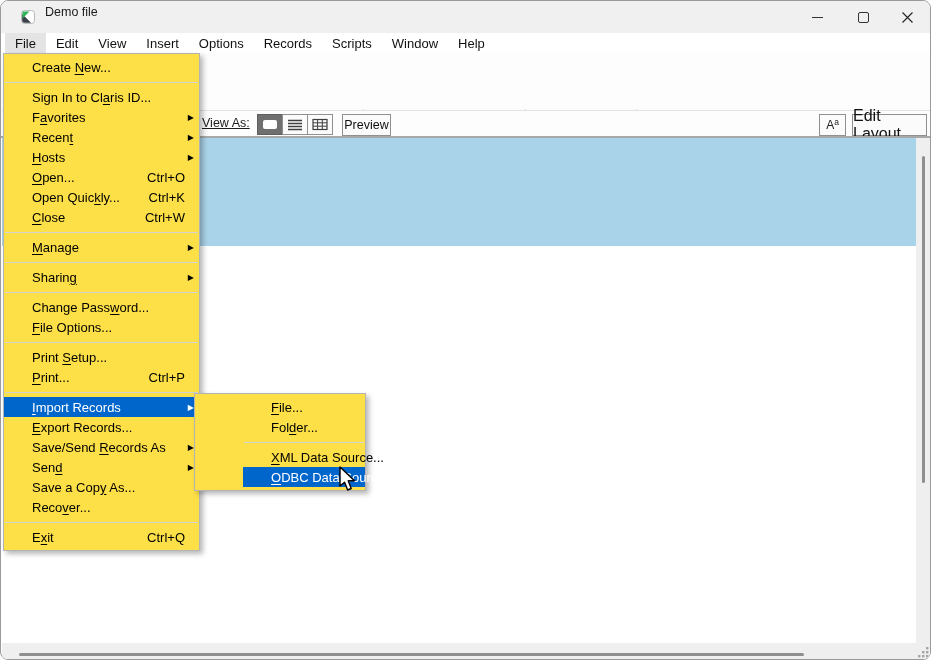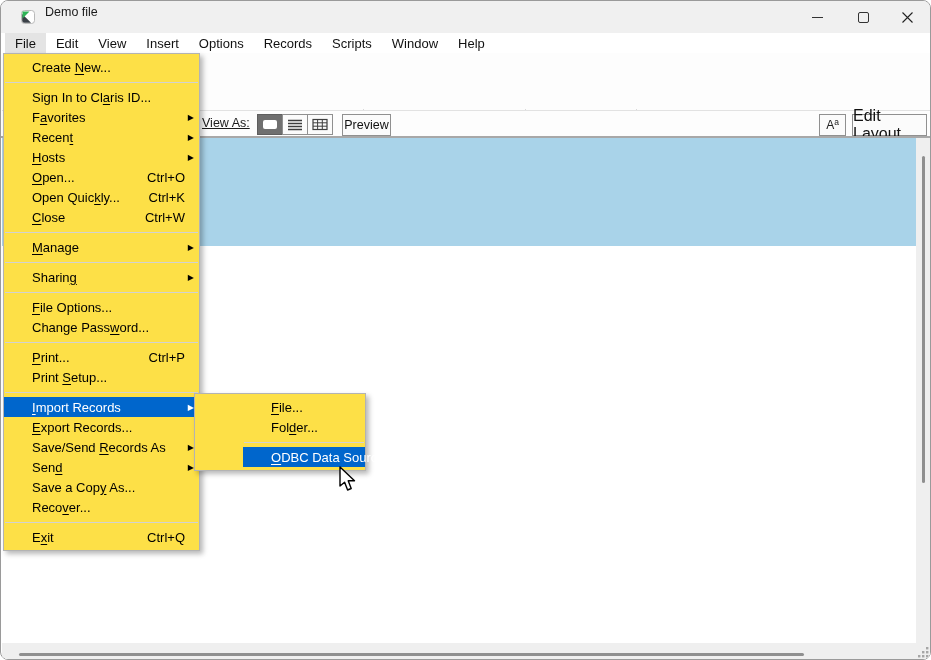--- a/index.html
+++ b/index.html
@@ -282,33 +282,33 @@
         <span class="mi-label"><u>M</u>anage</span>
         <span class="mi-arrow">▶</span>
       </div>
       <div class="menu-sep"></div>
       <div class="menu-item">
         <span class="mi-label">Sharin<u>g</u></span>
         <span class="mi-arrow">▶</span>
       </div>
       <div class="menu-sep"></div>
       <div class="menu-item">
+        <span class="mi-label">Change Pass<u>w</u>ord...</span>
+      </div>
+      <div class="menu-item">
         <span class="mi-label"><u>F</u>ile Options...</span>
       </div>
-      <div class="menu-item">
-        <span class="mi-label">Change Pass<u>w</u>ord...</span>
-      </div>
-      <div class="menu-sep"></div>
+      <div class="menu-sep"></div>
+      <div class="menu-item">
+        <span class="mi-label">Print <u>S</u>etup...</span>
+      </div>
       <div class="menu-item">
         <span class="mi-label"><u>P</u>rint...</span>
         <span class="mi-shortcut">Ctrl+P</span>
       </div>
-      <div class="menu-item">
-        <span class="mi-label">Print <u>S</u>etup...</span>
-      </div>
       <div class="menu-sep"></div>
       <div class="menu-item selected">
         <span class="mi-label"><u>I</u>mport Records</span>
         <span class="mi-arrow">▶</span>
       </div>
       <div class="menu-item">
         <span class="mi-label"><u>E</u>xport Records...</span>
       </div>
       <div class="menu-item">
         <span class="mi-label">Save/Send <u>R</u>ecords As</span>
@@ -332,20 +332,23 @@
     </div>
 
   <div class="menu sub-menu" id="import-submenu">
       <div class="menu-item">
         <span class="mi-label"><u>F</u>ile...</span>
       </div>
       <div class="menu-item">
         <span class="mi-label">Fol<u>d</u>er...</span>
       </div>
       <div class="menu-sep"></div>
+      <div class="menu-item">
+        <span class="mi-label"><u>X</u>ML Data Source...</span>
+      </div>
       <div class="menu-item selected">
         <span class="mi-label"><u>O</u>DBC Data Source...</span>
       </div>
     </div>
 
   <svg class="cursor" width="19" height="27" viewBox="0 0 19 27">
     <path d="M2 1 L2 20 L6.6 16.2 L9.6 24 L13.2 22.5 L10.2 14.8 L16.5 14.8 Z" fill="#ffffff" stroke="#000000" stroke-width="1.4" stroke-linejoin="round"></path>
   </svg>
 
 </div>

